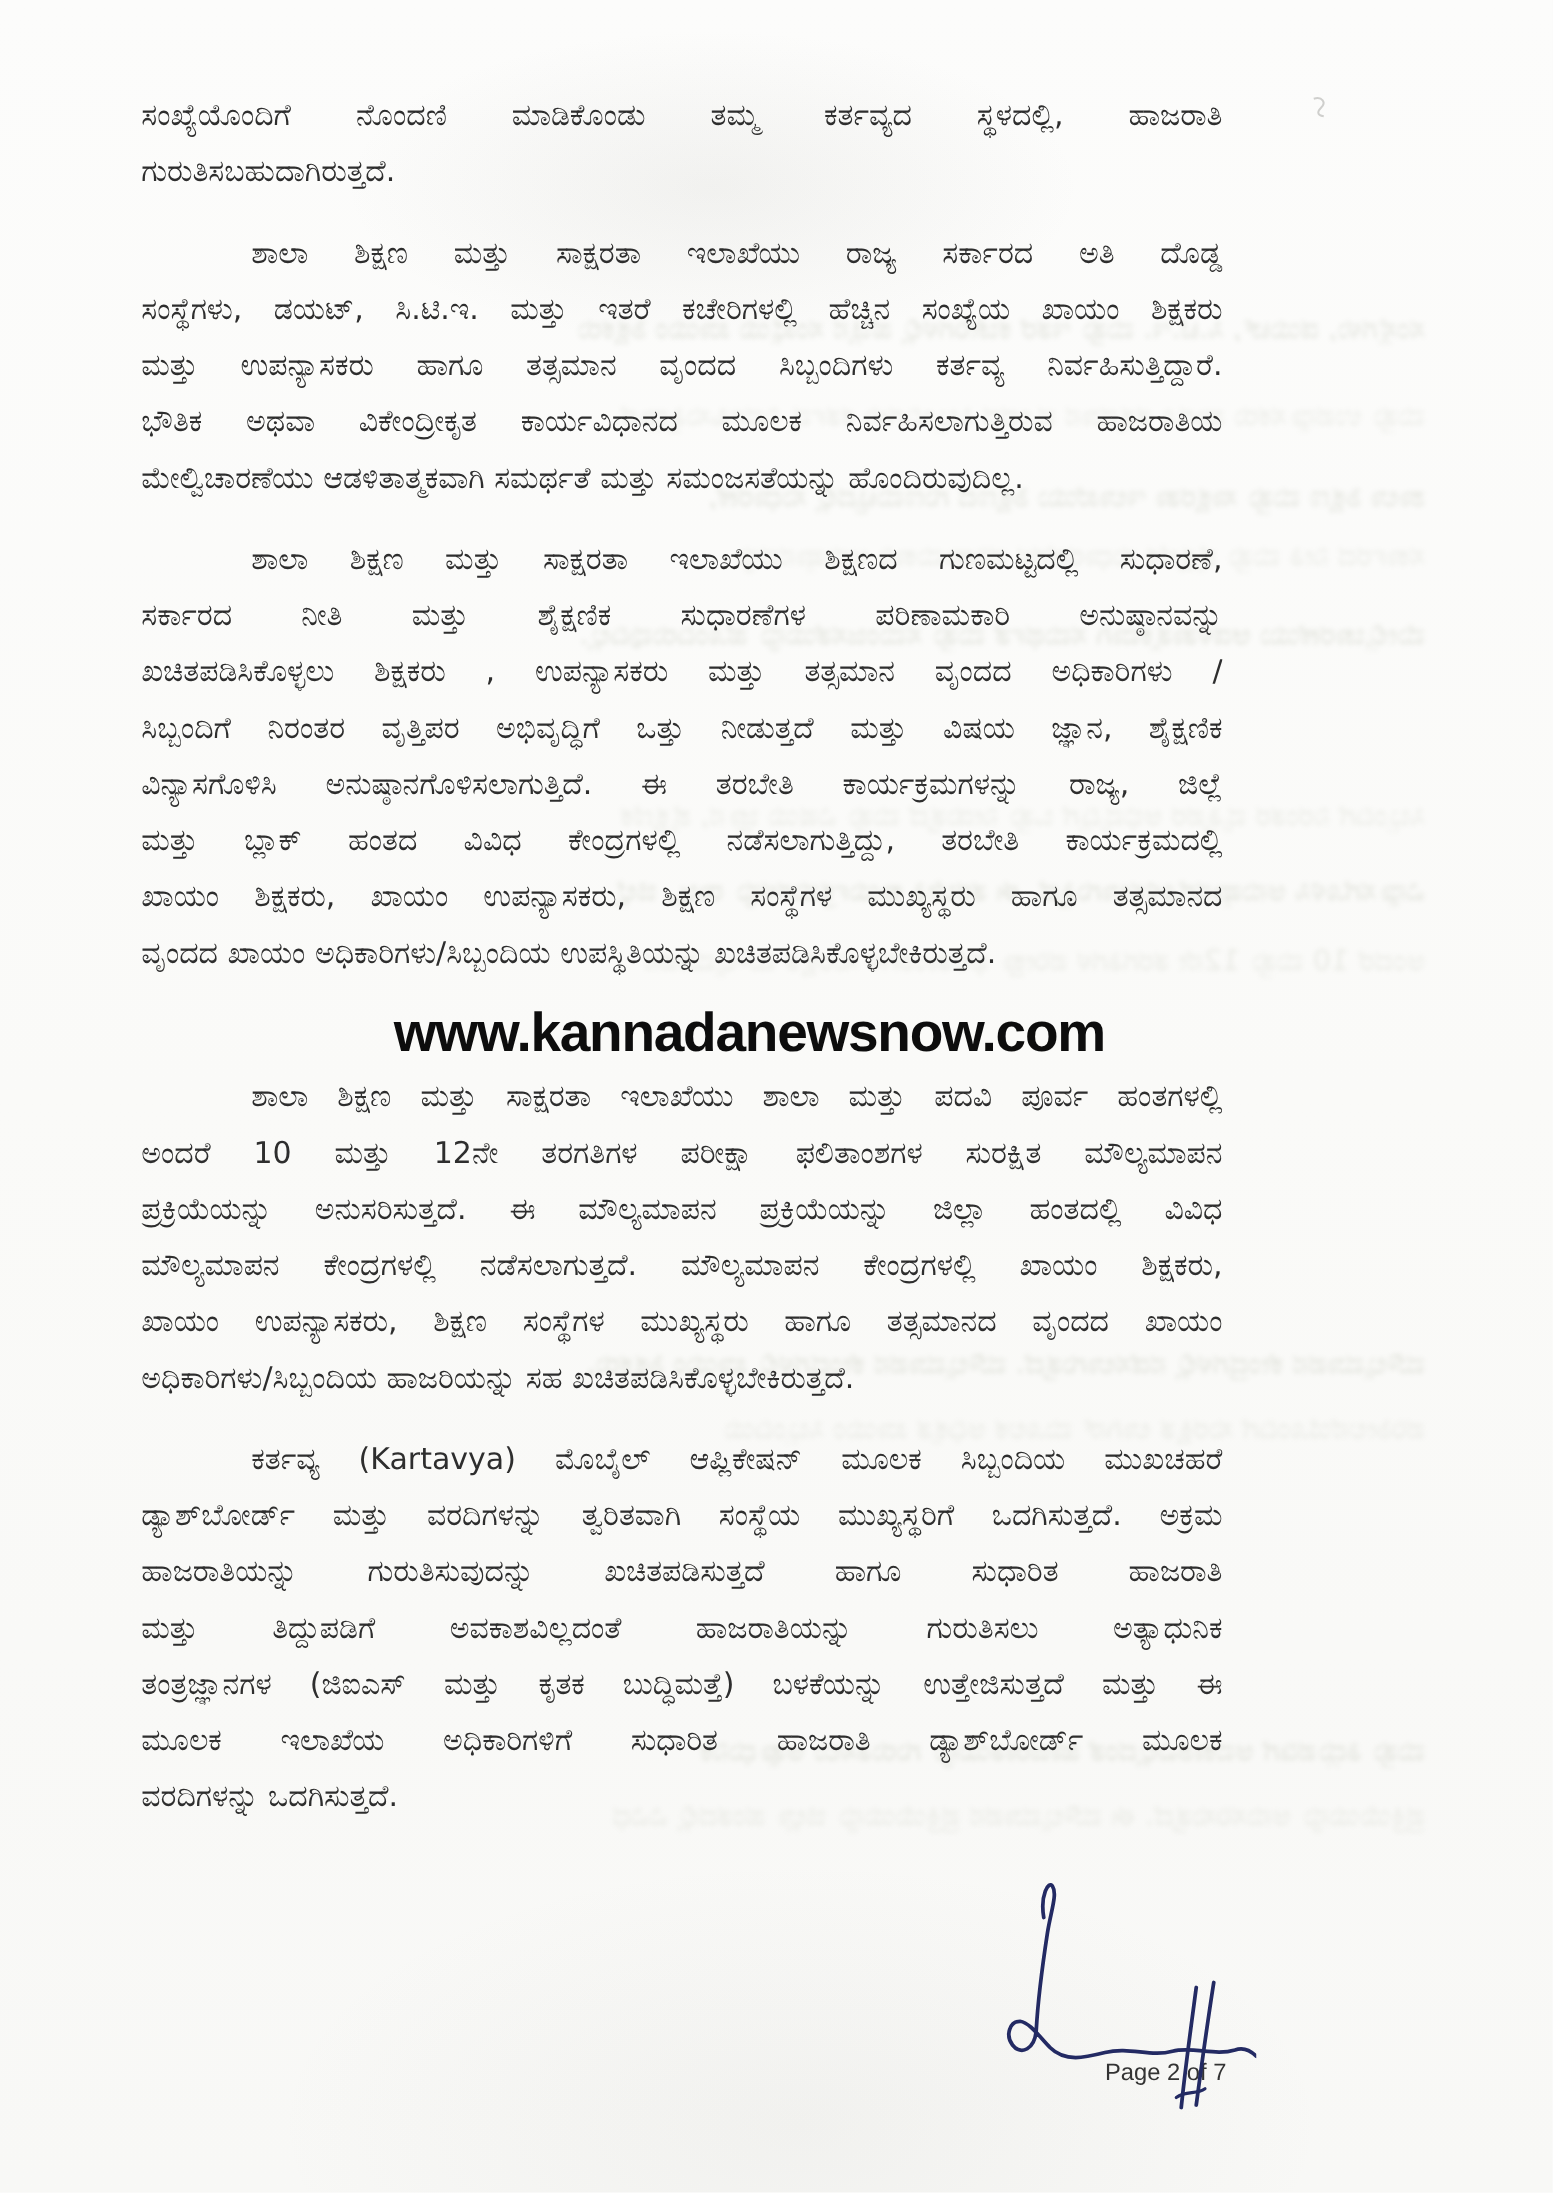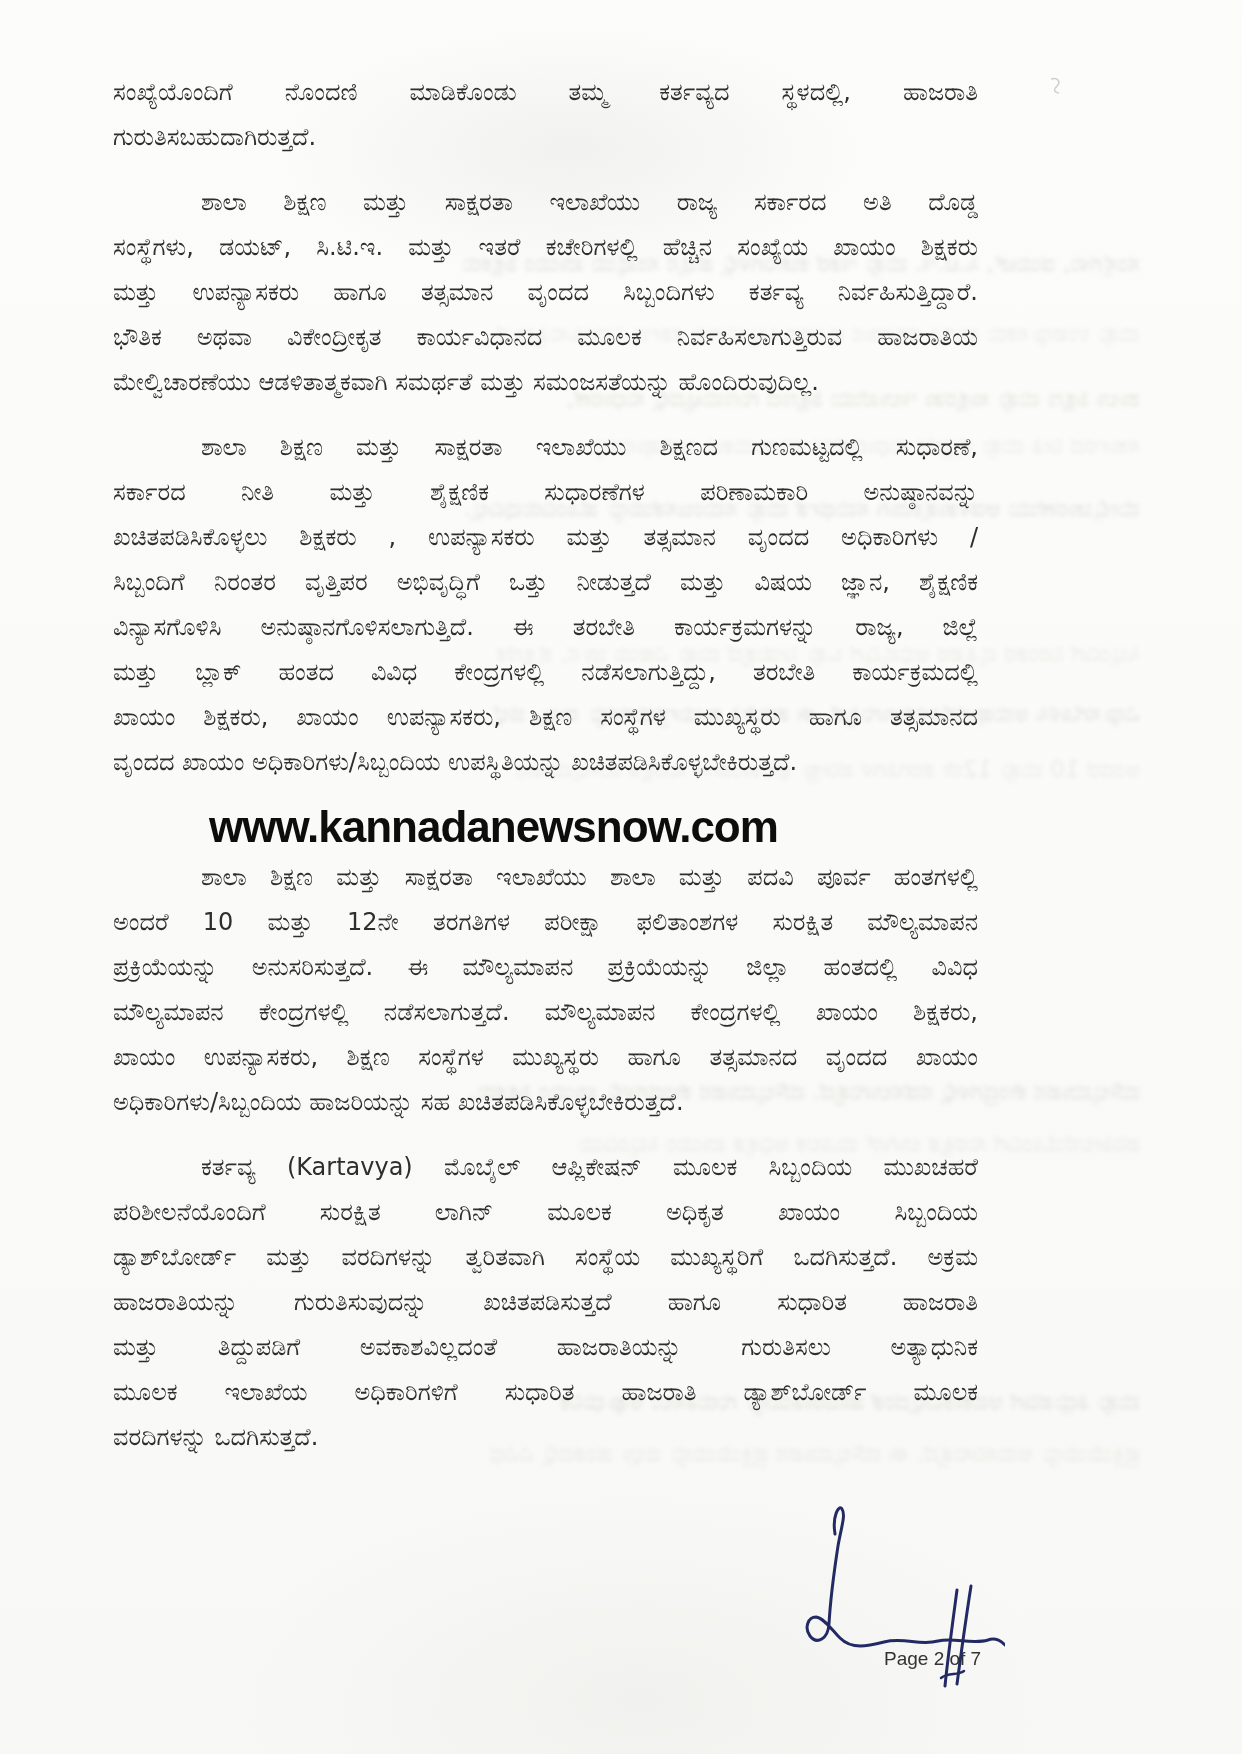--- a/index.html
+++ b/index.html
@@ -37,20 +37,21 @@
     height:45px;line-height:45px;
     text-align:justify;text-align-last:justify;
     overflow:hidden;
   }
   .line.last{text-align-last:left;}
   .line.indent{text-indent:88px;}
   .watermark{
     position:relative;z-index:3;
     margin:-2px 0 4px 0;
     padding-left:96px;
+    text-align:center;
     font-weight:700;font-size:44px;line-height:48px;
     letter-spacing:-1px;color:#0d0d0d;
     font-family:"Liberation Sans", sans-serif;
   }
   .signature{
     position:absolute;left:705px;top:1488px;z-index:4;
     pointer-events:none;
   }
   .footer{
     position:absolute;left:884px;top:1648px;z-index:3;
@@ -115,24 +116,24 @@
       <div class="line indent">ಶಾಲಾ ಶಿಕ್ಷಣ ಮತ್ತು ಸಾಕ್ಷರತಾ ಇಲಾಖೆಯು ಶಾಲಾ ಮತ್ತು ಪದವಿ ಪೂರ್ವ ಹಂತಗಳಲ್ಲಿ</div>
       <div class="line">ಅಂದರೆ 10 ಮತ್ತು 12ನೇ ತರಗತಿಗಳ ಪರೀಕ್ಷಾ ಫಲಿತಾಂಶಗಳ ಸುರಕ್ಷಿತ ಮೌಲ್ಯಮಾಪನ</div>
       <div class="line">ಪ್ರಕ್ರಿಯೆಯನ್ನು ಅನುಸರಿಸುತ್ತದೆ. ಈ ಮೌಲ್ಯಮಾಪನ ಪ್ರಕ್ರಿಯೆಯನ್ನು ಜಿಲ್ಲಾ ಹಂತದಲ್ಲಿ ವಿವಿಧ</div>
       <div class="line">ಮೌಲ್ಯಮಾಪನ ಕೇಂದ್ರಗಳಲ್ಲಿ ನಡೆಸಲಾಗುತ್ತದೆ. ಮೌಲ್ಯಮಾಪನ ಕೇಂದ್ರಗಳಲ್ಲಿ ಖಾಯಂ ಶಿಕ್ಷಕರು,</div>
       <div class="line">ಖಾಯಂ ಉಪನ್ಯಾಸಕರು, ಶಿಕ್ಷಣ ಸಂಸ್ಥೆಗಳ ಮುಖ್ಯಸ್ಥರು ಹಾಗೂ ತತ್ಸಮಾನದ ವೃಂದದ ಖಾಯಂ</div>
       <div class="line last">ಅಧಿಕಾರಿಗಳು/ಸಿಬ್ಬಂದಿಯ ಹಾಜರಿಯನ್ನು ಸಹ ಖಚಿತಪಡಿಸಿಕೊಳ್ಳಬೇಕಿರುತ್ತದೆ.</div>
     </div>
 
     <div class="paragraph">
       <div class="line indent">ಕರ್ತವ್ಯ (Kartavya) ಮೊಬೈಲ್ ಆಪ್ಲಿಕೇಷನ್ ಮೂಲಕ ಸಿಬ್ಬಂದಿಯ ಮುಖಚಹರೆ</div>
-      <div class="line">ಪರಿಶೀಲನೆಯೊಂದಿಗೆ ಸುರಕ್ಷಿತ ಲಾಗಿನ್ ಮೂಲಕ ಅಧಿಕೃತ ಖಾಯಂ ಸಿಬ್ಬಂದಿಯ</div>
       <div class="line">ಡ್ಯಾಶ್‌ಬೋರ್ಡ್ ಮತ್ತು ವರದಿಗಳನ್ನು ತ್ವರಿತವಾಗಿ ಸಂಸ್ಥೆಯ ಮುಖ್ಯಸ್ಥರಿಗೆ ಒದಗಿಸುತ್ತದೆ. ಅಕ್ರಮ</div>
       <div class="line">ಹಾಜರಾತಿಯನ್ನು ಗುರುತಿಸುವುದನ್ನು ಖಚಿತಪಡಿಸುತ್ತದೆ ಹಾಗೂ ಸುಧಾರಿತ ಹಾಜರಾತಿ</div>
       <div class="line">ಮತ್ತು ತಿದ್ದುಪಡಿಗೆ ಅವಕಾಶವಿಲ್ಲದಂತೆ ಹಾಜರಾತಿಯನ್ನು ಗುರುತಿಸಲು ಅತ್ಯಾಧುನಿಕ</div>
+      <div class="line">ತಂತ್ರಜ್ಞಾನಗಳ (ಜಿಐಎಸ್ ಮತ್ತು ಕೃತಕ ಬುದ್ಧಿಮತ್ತೆ) ಬಳಕೆಯನ್ನು ಉತ್ತೇಜಿಸುತ್ತದೆ ಮತ್ತು ಈ</div>
       <div class="line">ಮೂಲಕ ಇಲಾಖೆಯ ಅಧಿಕಾರಿಗಳಿಗೆ ಸುಧಾರಿತ ಹಾಜರಾತಿ ಡ್ಯಾಶ್‌ಬೋರ್ಡ್ ಮೂಲಕ</div>
       <div class="line last">ವರದಿಗಳನ್ನು ಒದಗಿಸುತ್ತದೆ.</div>
     </div>
 
   </div>
 
   <svg class="signature" width="300" height="215" viewBox="0 0 300 215">
     <path d="M130 46 C127 28 134 16 137 21 C141 27 136 40 133 58 C129 84 125 118 124 136 C123 151 112 157 105 148 C99 140 103 129 111 129 C119 130 127 142 135 150 C147 162 163 158 179 154 C199 149 215 158 233 153 C249 149 267 157 283 152 C291 149 297 154 300 157" fill="none" stroke="#232a63" stroke-width="3" stroke-linecap="round"></path>
     <path d="M252 102 C248 132 243 168 240 198" fill="none" stroke="#232a63" stroke-width="3" stroke-linecap="round"></path>
     <path d="M266 98 C261 130 256 166 252 196" fill="none" stroke="#232a63" stroke-width="3" stroke-linecap="round"></path>

